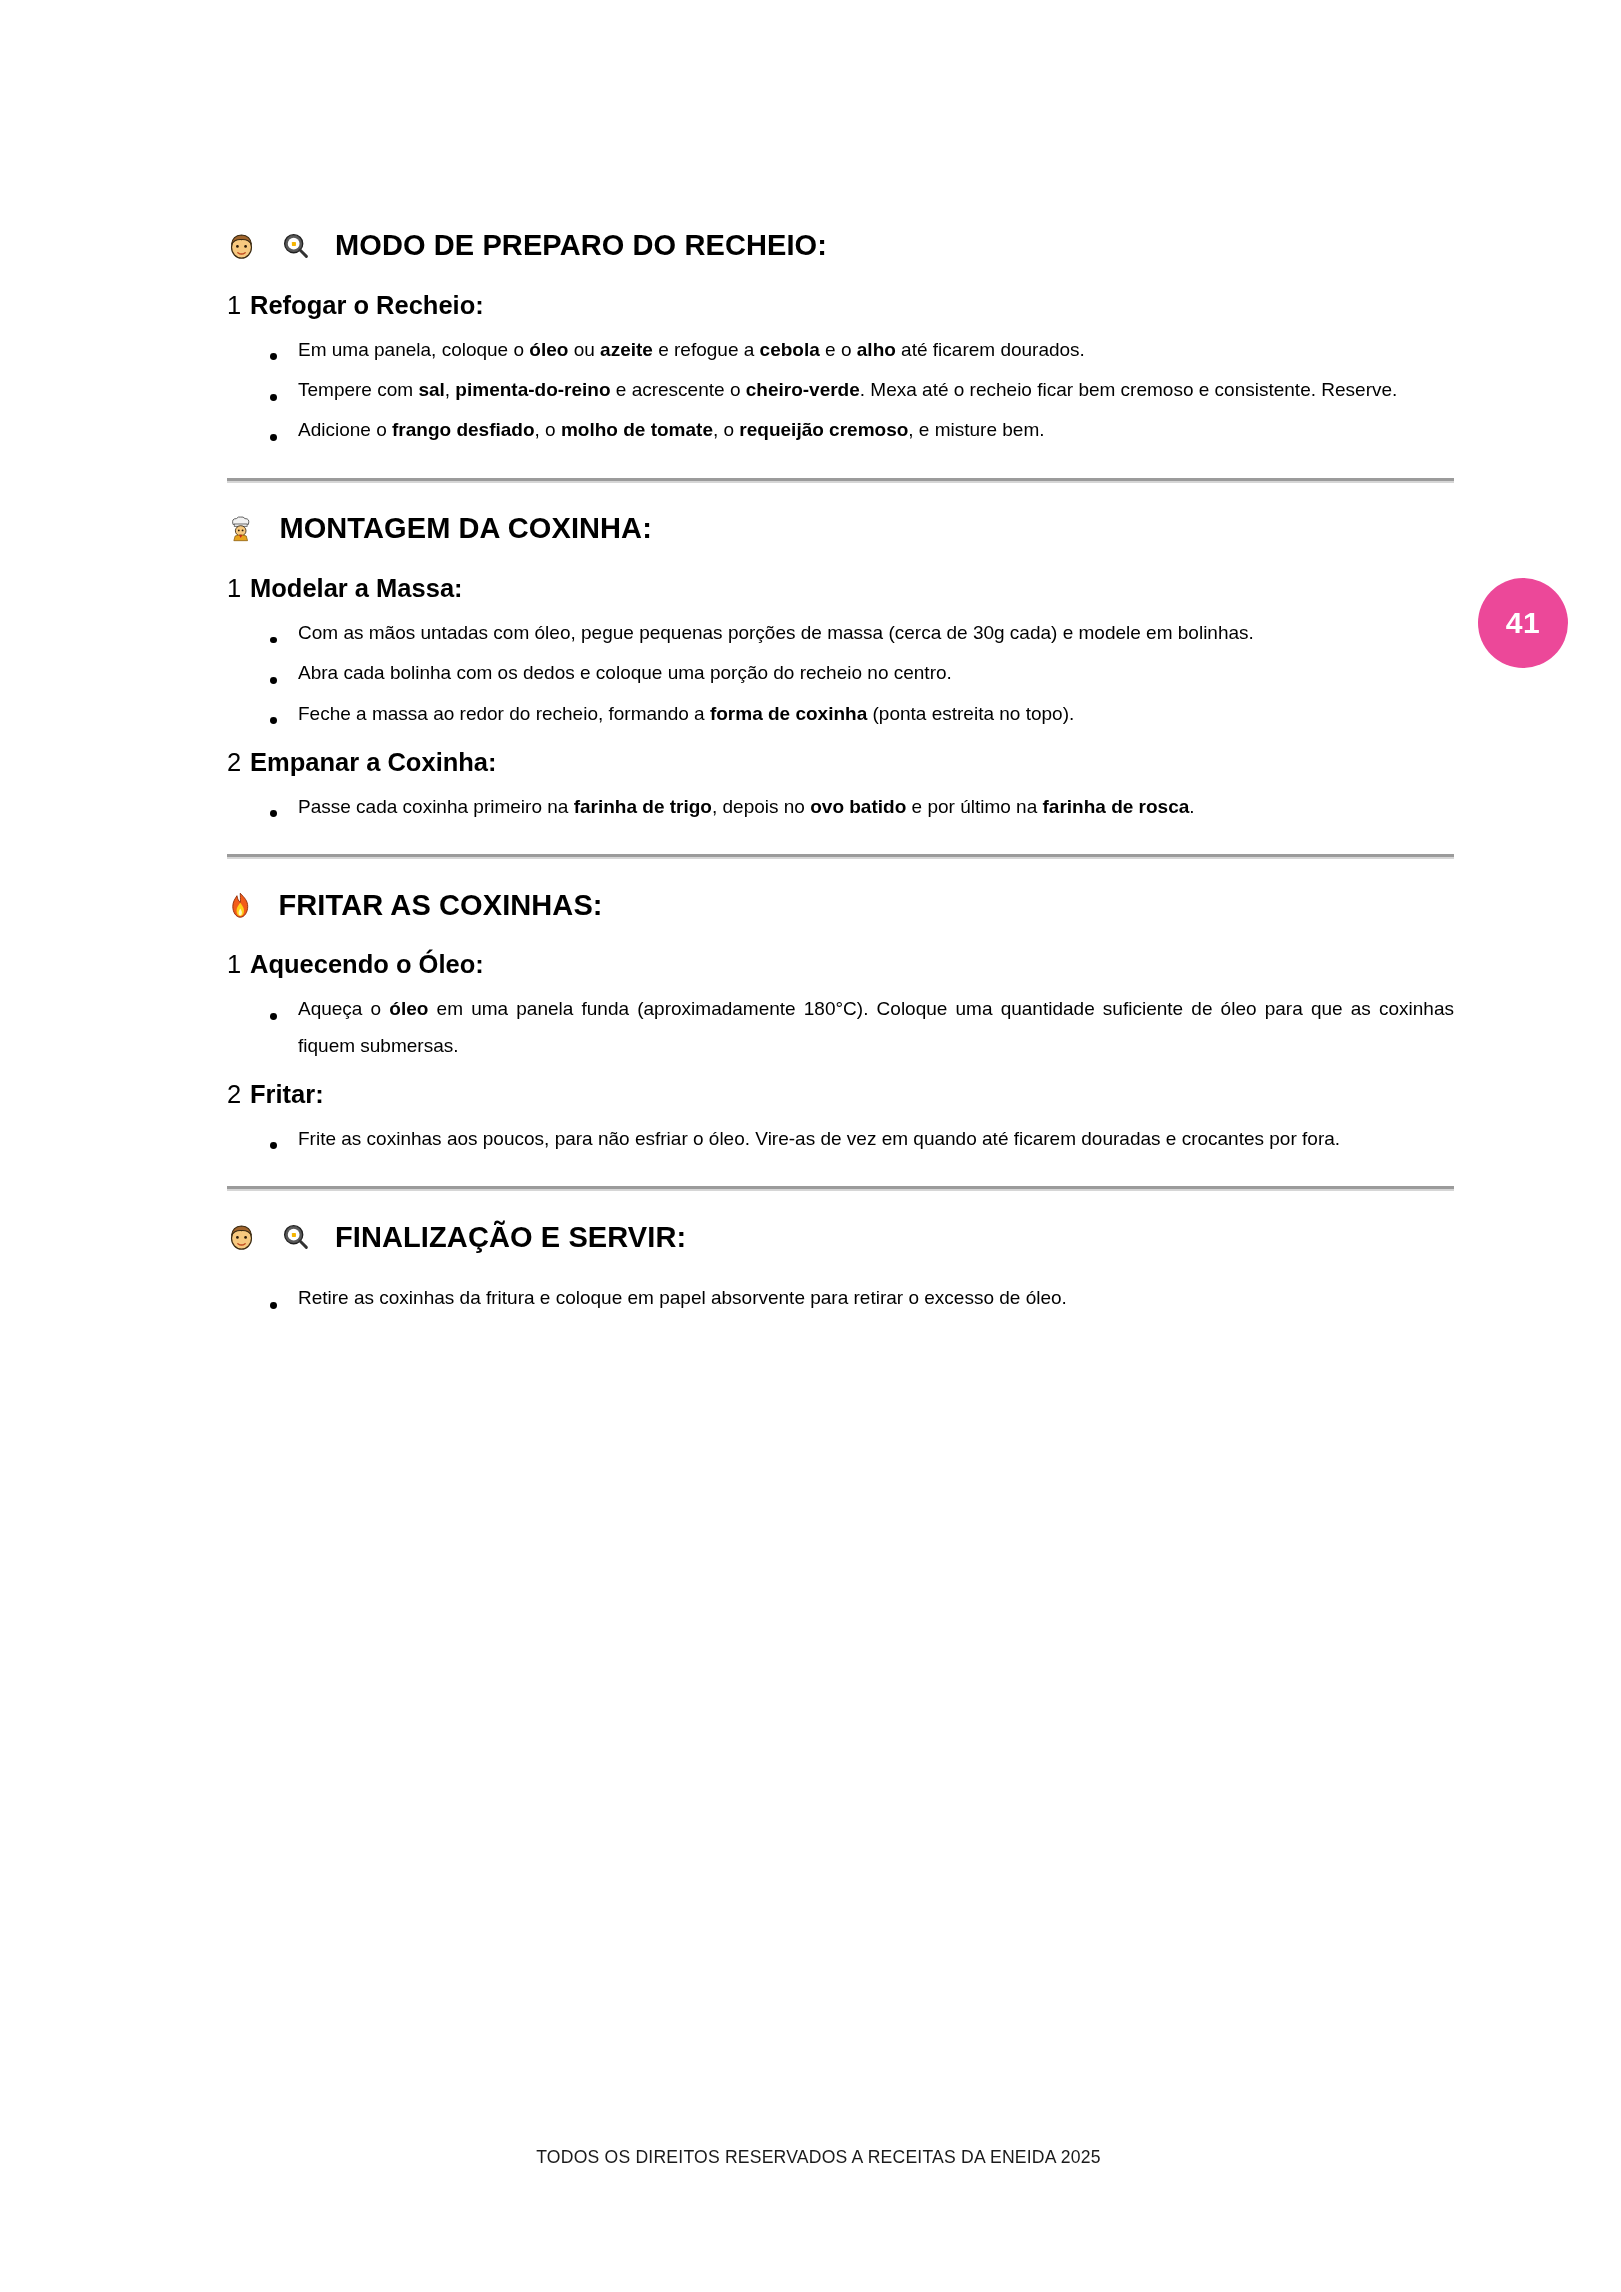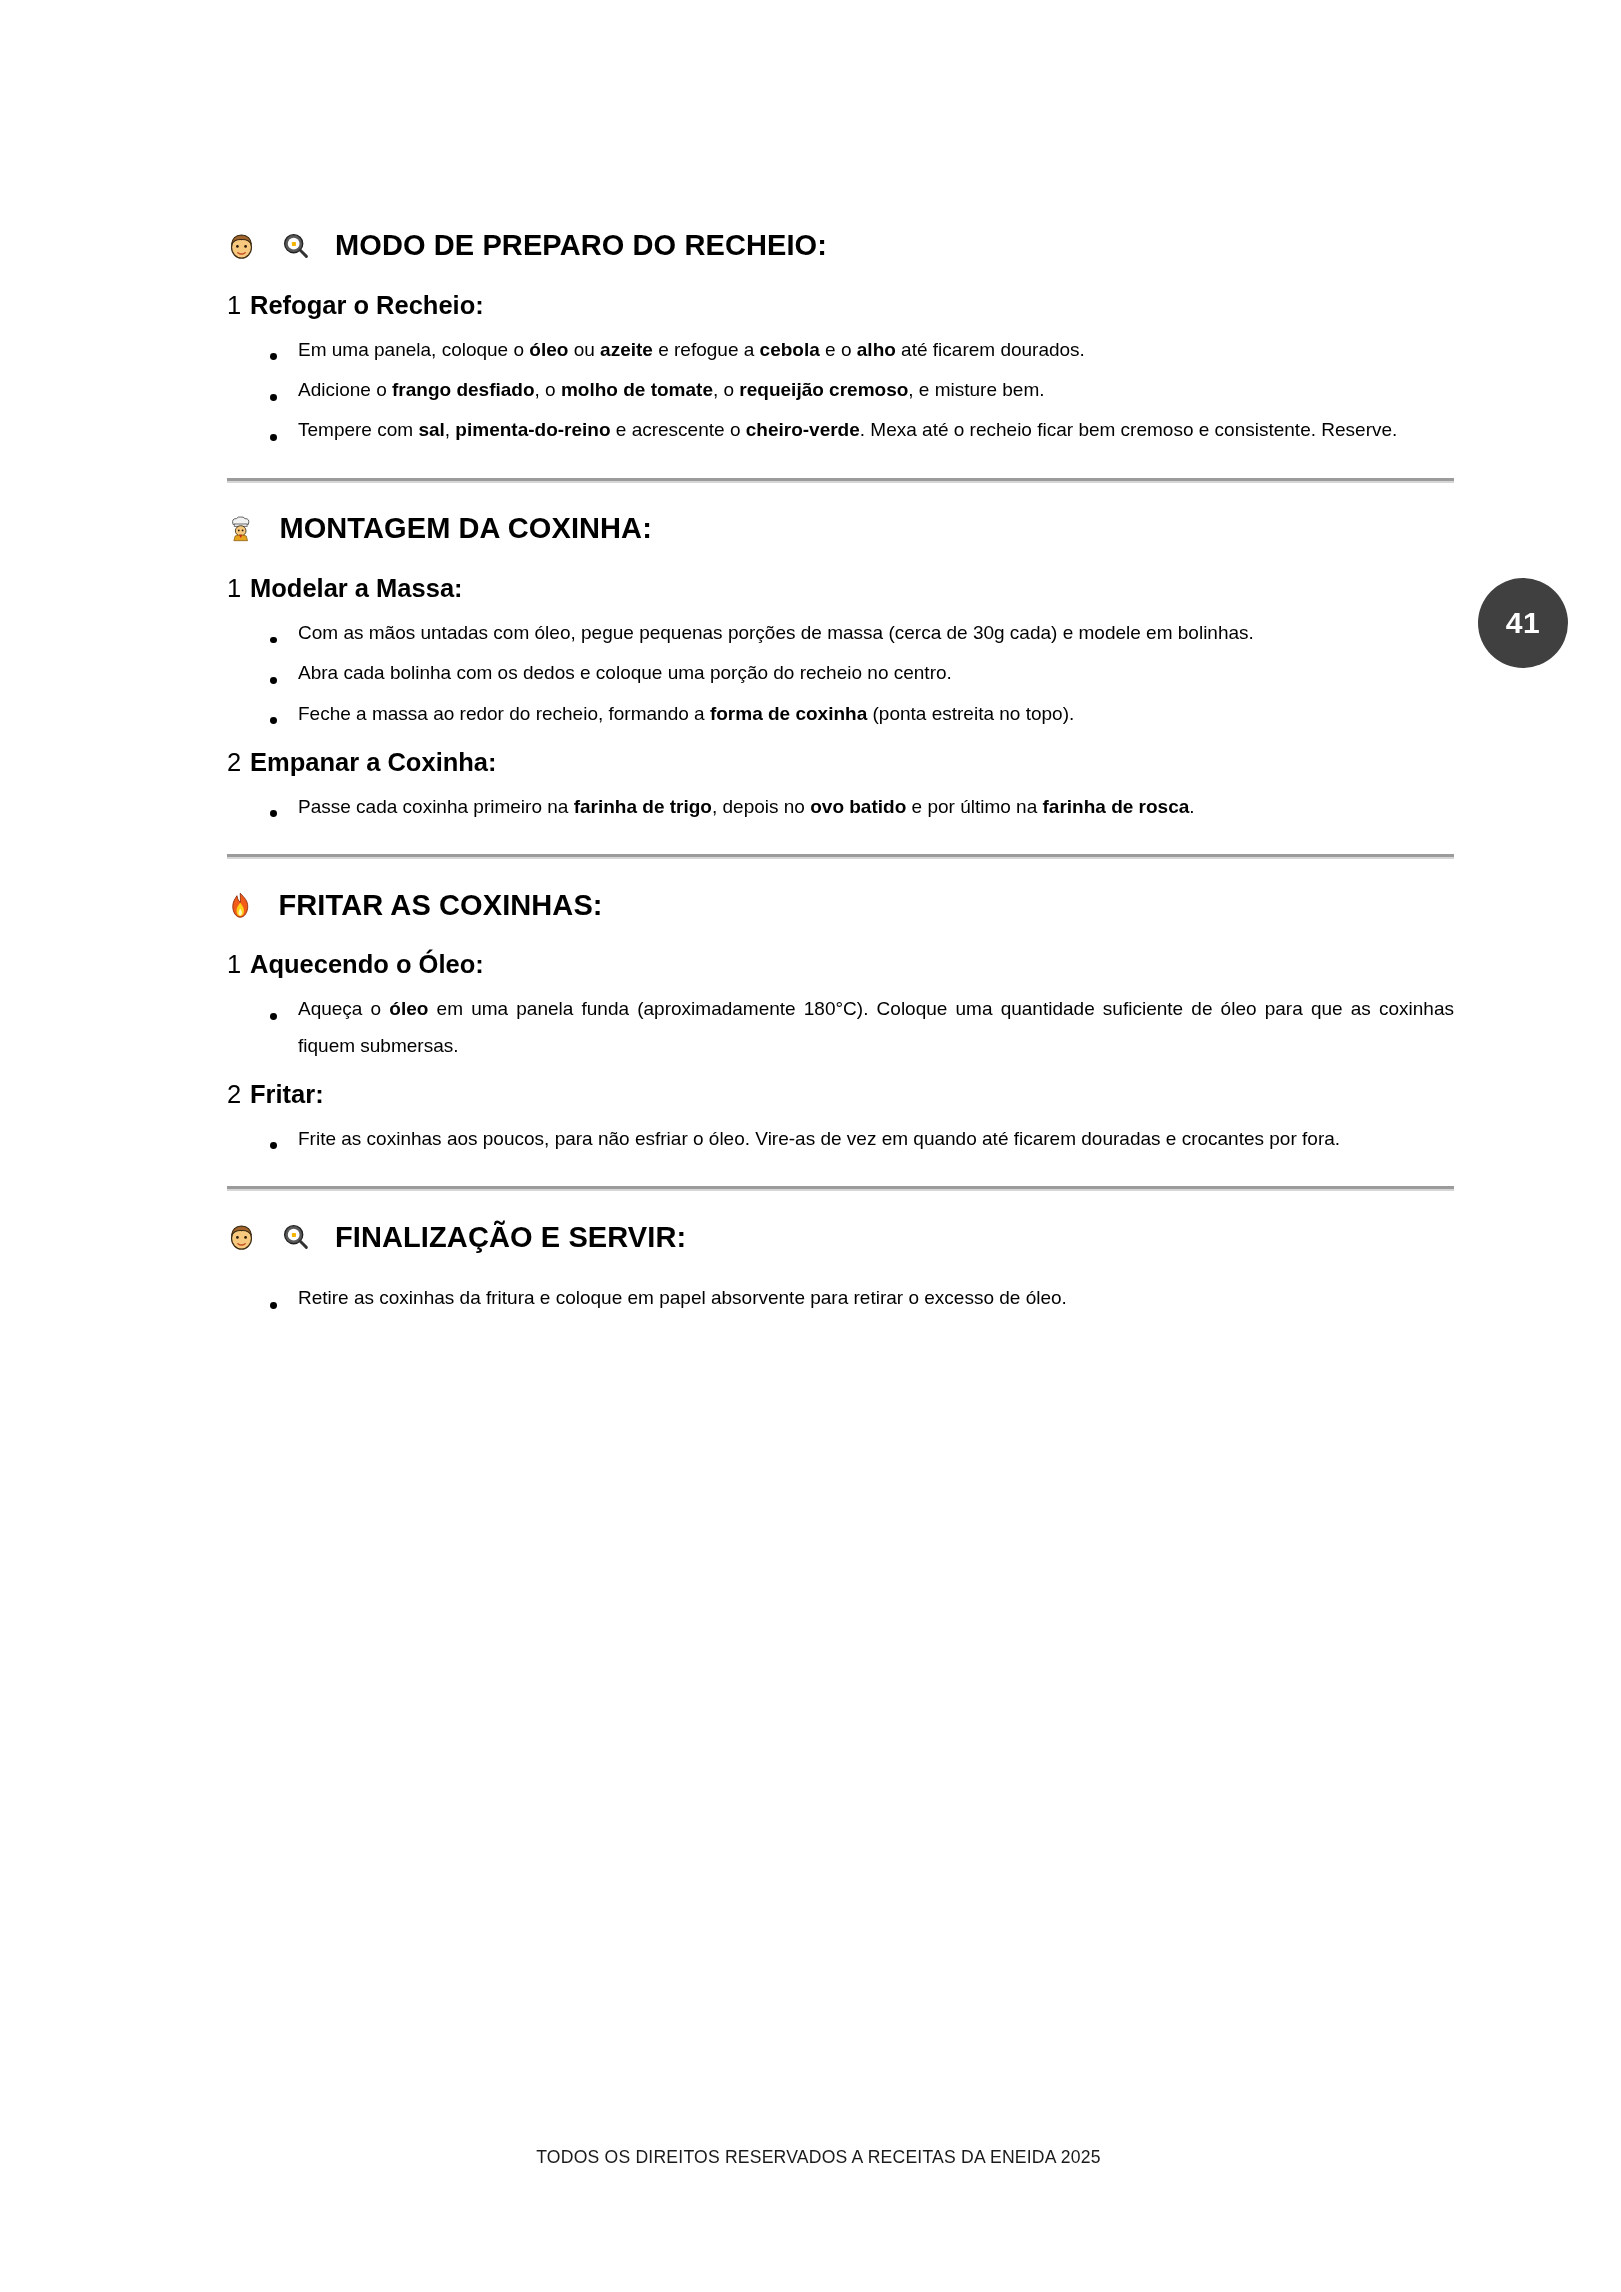--- a/index.html
+++ b/index.html
@@ -160,22 +160,22 @@
         <span class="htext">MODO DE PREPARO DO RECHEIO:</span>
       </div>
 
       <div class="step">
         <span class="num">1</span>
         <span class="stitle">Refogar o Recheio:</span>
       </div>
 
       <ul class="bullets">
         <li><span>Em uma panela, coloque o </span><b>óleo</b><span> ou </span><b>azeite</b><span> e refogue a </span><b>cebola</b><span> e o </span><b>alho</b><span> até ficarem dourados.</span></li>
+        <li><span>Tempere com </span><b>sal</b><span>, </span><b>pimenta-do-reino</b><span> e acrescente o </span><b>cheiro-verde</b><span>. Mexa até o recheio ficar bem cremoso e consistente. Reserve.</span></li>
         <li><span>Adicione o </span><b>frango desfiado</b><span>, o </span><b>molho de tomate</b><span>, o </span><b>requeijão cremoso</b><span>, e misture bem.</span></li>
-        <li><span>Tempere com </span><b>sal</b><span>, </span><b>pimenta-do-reino</b><span> e acrescente o </span><b>cheiro-verde</b><span>. Mexa até o recheio ficar bem cremoso e consistente. Reserve.</span></li>
       </ul>
     </div>
 
     <div class="divider" style="border-top-color: rgb(155, 155, 155);"></div>
 
     <div class="section">
       <div class="section-head">
         <span class="emoji ico">
           <svg width="27.4" height="27.4" viewBox="0 0 32 32" aria-hidden="true">
             <path d="M7 11 Q5 4 11 4.2 Q13 1.6 16 2.4 Q19 1.6 21 4.2 Q27 4 25 11 Z" fill="#f2f2f2" stroke="#5a5a5a" stroke-width="1.1"></path>
@@ -268,21 +268,21 @@
         <span class="htext">FINALIZAÇÃO E SERVIR:</span>
       </div>
 
       <ul class="bullets">
         <li><span>Retire as coxinhas da fritura e coloque em papel absorvente para retirar o excesso de óleo.</span></li>
       </ul>
     </div>
 
   </div>
 
-  <div class="page-badge" style="background: #404040;">
+  <div class="page-badge" style="background: #ec4899;">
     <span>41</span>
   </div>
 
   <div class="footer">
     <span>TODOS OS DIREITOS RESERVADOS A RECEITAS DA ENEIDA 2025</span>
   </div>
 
 </div>
 
 

